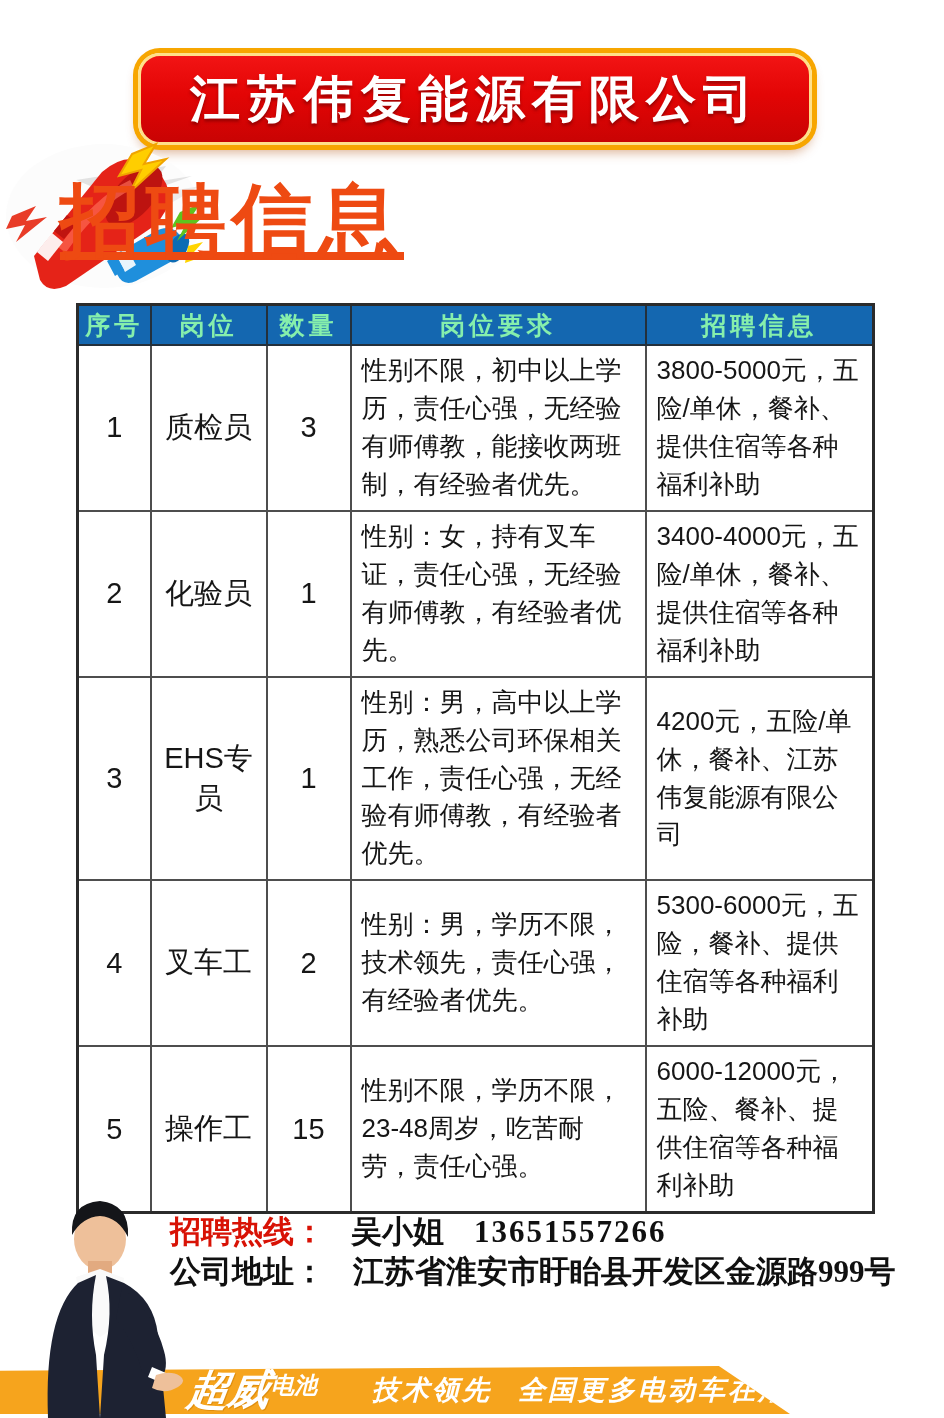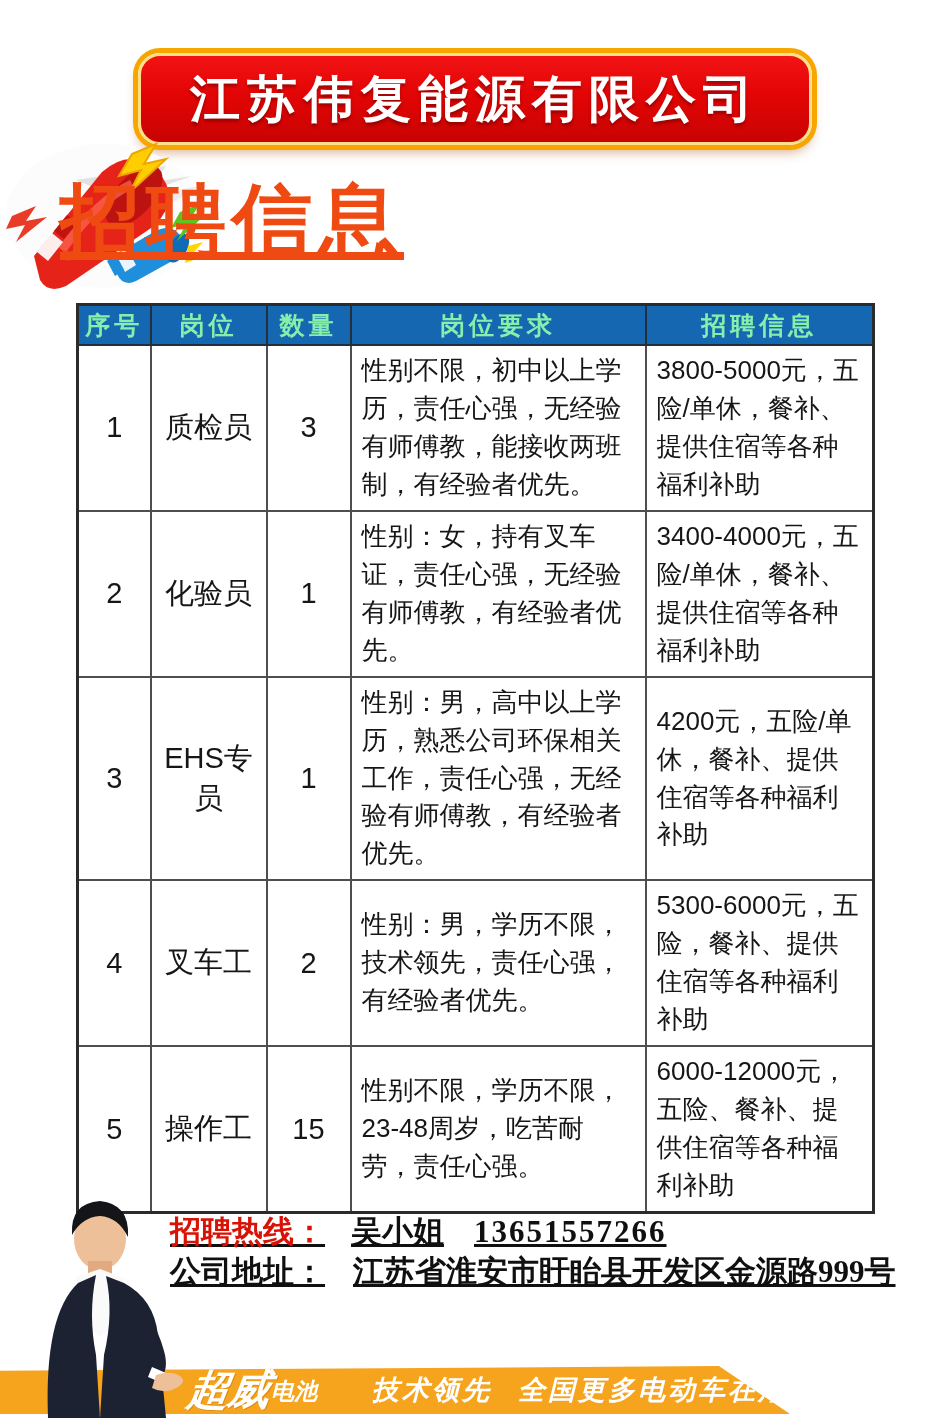--- a/index.html
+++ b/index.html
@@ -28,39 +28,39 @@
       table-layout:fixed;background:#fff;border:3px solid #2b2b2b;}
   table.jobs th{background:#1467b0;color:#86efac;font-size:25px;font-weight:700;
       height:36px;border:2px solid #23303c;letter-spacing:4px;}
   table.jobs td{border:2px solid #4e4e4e;color:#161616;vertical-align:middle;}
   td.c{text-align:center;font-size:29px;}
   td.t{padding:6px 10px;font-size:26px;line-height:1.46;text-align:left;}
 
   
   .contact{position:absolute;left:170px;top:1212px;width:730px;
       font-family:"Liberation Serif",serif;font-weight:700;color:#101010;}
-  .contact .row{height:40px;line-height:40px;font-size:31px;white-space:nowrap;text-decoration:underline;}
+  .contact .row{height:40px;line-height:40px;font-size:31px;white-space:nowrap;}
   .contact .hot{color:#d81205;}
   .contact .name{margin-left:26px;}
   .contact .phone{margin-left:30px;letter-spacing:2px;}
   .contact .row2{padding-left:152px;}
   .contact .addr{margin-left:28px;}
 
   
   .person{position:absolute;left:0;top:1193px;width:185px;height:225px;z-index:3;}
 
   
   .footer-banner{position:absolute;left:0;top:1366px;width:790px;height:48px;
       background:#f6a41d;clip-path:polygon(0 10%,91% 0,100% 100%,0 100%);
       display:flex;align-items:center;padding-left:188px;box-sizing:border-box;
       color:#fff;z-index:1;}
   .brand{font-size:42px;font-weight:900;font-style:italic;letter-spacing:-2px;
       transform:skewX(-8deg);text-shadow:1px 1px 0 rgba(200,120,0,.5);}
   .brand-suffix{font-size:23px;font-weight:900;font-style:italic;margin-left:3px;
-      align-self:flex-end;margin-bottom:7px;}
+      align-self:flex-end;margin-bottom:13px;}
   .slogan{font-size:27px;font-weight:900;font-style:italic;margin-left:55px;letter-spacing:3px;}
   .slogan2{margin-left:26px;}
 </style>
 </head>
 <body>
 
 <div class="page">
 
   <div class="company-banner">
     <span class="txt">江苏伟复能源有限公司</span>
@@ -121,21 +121,21 @@
         <td class="c">化验员</td>
         <td class="c">1</td>
         <td class="t">性别：女，持有叉车证，责任心强，无经验有师傅教，有经验者优先。</td>
         <td class="t">3400-4000元，五险/单休，餐补、提供住宿等各种福利补助</td>
       </tr>
       <tr style="height:170px">
         <td class="c">3</td>
         <td class="c">EHS专员</td>
         <td class="c">1</td>
         <td class="t">性别：男，高中以上学历，熟悉公司环保相关工作，责任心强，无经验有师傅教，有经验者优先。</td>
-        <td class="t">4200元，五险/单休，餐补、提供住宿等各种福利补助</td>
+        <td class="t">4200元，五险/单休，餐补、江苏伟复能源有限公司</td>
       </tr>
       <tr style="height:165px">
         <td class="c">4</td>
         <td class="c">叉车工</td>
         <td class="c">2</td>
         <td class="t">性别：男，学历不限，技术领先，责任心强，有经验者优先。</td>
         <td class="t">5300-6000元，五险，餐补、提供住宿等各种福利补助</td>
       </tr>
       <tr style="height:162px">
         <td class="c">5</td>

